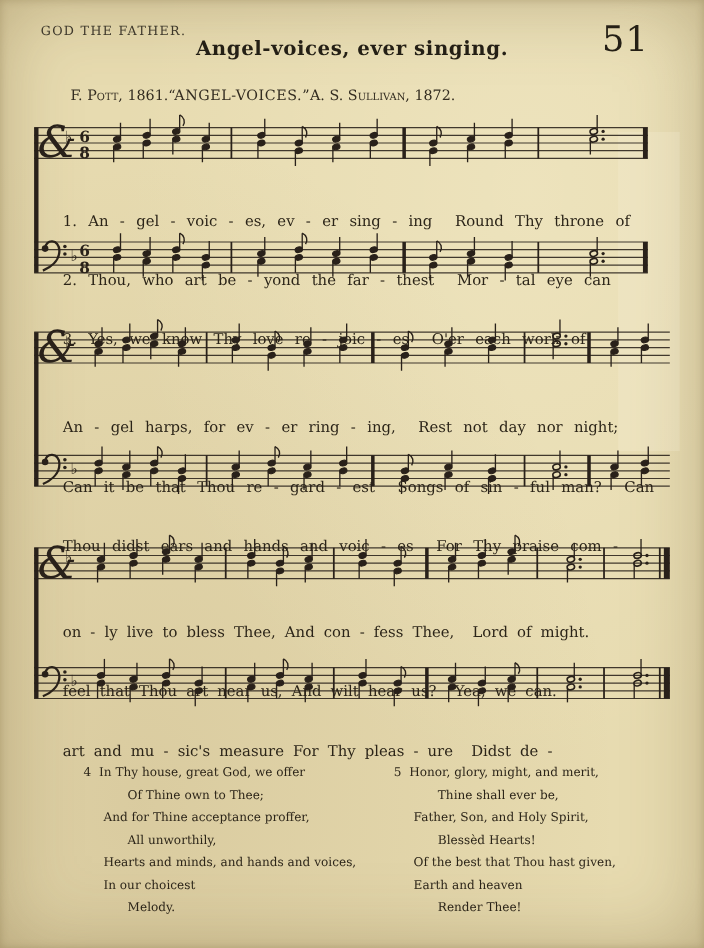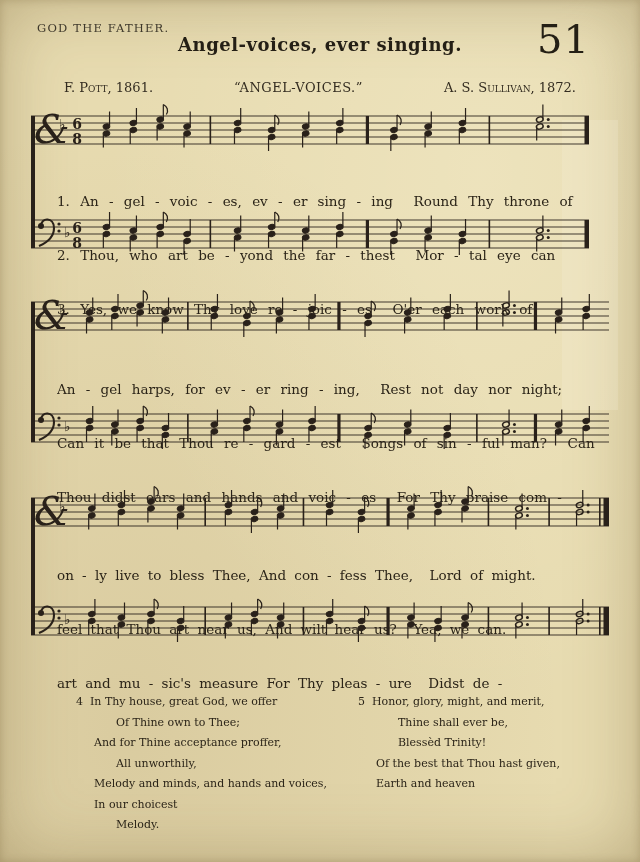--- a/index.html
+++ b/index.html
@@ -6,24 +6,24 @@
   .page{
     position:relative;width:640px;height:862px;overflow:hidden;
     background:
       radial-gradient(ellipse at 75% 20%, rgba(255,250,225,.25), rgba(0,0,0,0) 55%),
       radial-gradient(ellipse at 20% 85%, rgba(120,90,40,.12), rgba(0,0,0,0) 60%),
       #e7dbb0;
     box-shadow:inset 0 0 70px rgba(110,85,40,.35), inset 0 0 8px rgba(90,70,30,.25);
     font-family:"DejaVu Serif", serif;color:#2b241a;
   }
   .running-head{position:absolute;left:37px;top:21px;font-size:11.5px;letter-spacing:1.2px;color:#3e382b;}
-  .page-number{position:absolute;right:50px;top:16px;font-size:40px;color:#241f15;letter-spacing:1px;}
+  .page-number{position:absolute;right:50px;top:16px;font-size:32px;color:#241f15;letter-spacing:1px;}
   .title{position:absolute;left:0;top:34px;width:100%;text-align:center;margin:0;
          font-size:18px;font-weight:700;letter-spacing:.5px;color:#241f15;}
-  .credits{position:absolute;left:64px;right:64px;top:80px;display:flex;justify-content:space-between;align-items:baseline;}
+  .credits{position:absolute;left:64px;right:64px;top:80px;display:flex;align-items:baseline;}
   .credits .cr{font-variant:small-caps;font-size:13px;color:#332c20;}
   .credits .tune{font-size:13px;letter-spacing:.5px;}
   .system{position:absolute;left:31px;}
   .sys1{top:100px;width:560px;height:162px;}
   .sys2{top:286px;width:580px;height:170px;}
   .sys3{top:482px;width:580px;height:167px;}
   .sysbar{position:absolute;left:0;width:3.5px;background:#29211a;}
   .staff{position:absolute;left:0;display:block;}
   .lyrics{position:absolute;left:26px;right:6px;font-size:13.5px;line-height:18px;
           white-space:pre-wrap;word-spacing:6px;color:#2b2418;}
@@ -534,25 +534,27 @@
         <circle cx="557.155" cy="30" r="1.5" fill="#29211a"></circle>
       </svg>
   </div>
 
   <div class="verses">
     <div class="verse v4">
       <div class="vline first"><span class="vnum">4</span><span>In Thy house, great God, we offer</span></div>
       <div class="vline in1">Of Thine own to Thee;</div>
       <div class="vline">And for Thine acceptance proffer,</div>
       <div class="vline in1">All unworthily,</div>
-      <div class="vline">Melody and minds, and hands and voices,</div>
+      <div class="vline">Hearts and minds, and hands and voices,</div>
       <div class="vline">In our choicest</div>
       <div class="vline in1">Melody.</div>
     </div>
     <div class="verse v5">
       <div class="vline first"><span class="vnum">5</span><span>Honor, glory, might, and merit,</span></div>
       <div class="vline in1">Thine shall ever be,</div>
-      <div class="vline in1">Blessèd Trinity!</div>
+      <div class="vline">Father, Son, and Holy Spirit,</div>
+      <div class="vline in1">Blessèd Hearts!</div>
       <div class="vline">Of the best that Thou hast given,</div>
       <div class="vline">Earth and heaven</div>
+      <div class="vline in1">Render Thee!</div>
     </div>
   </div>
 </div>
 
 </body></html>

